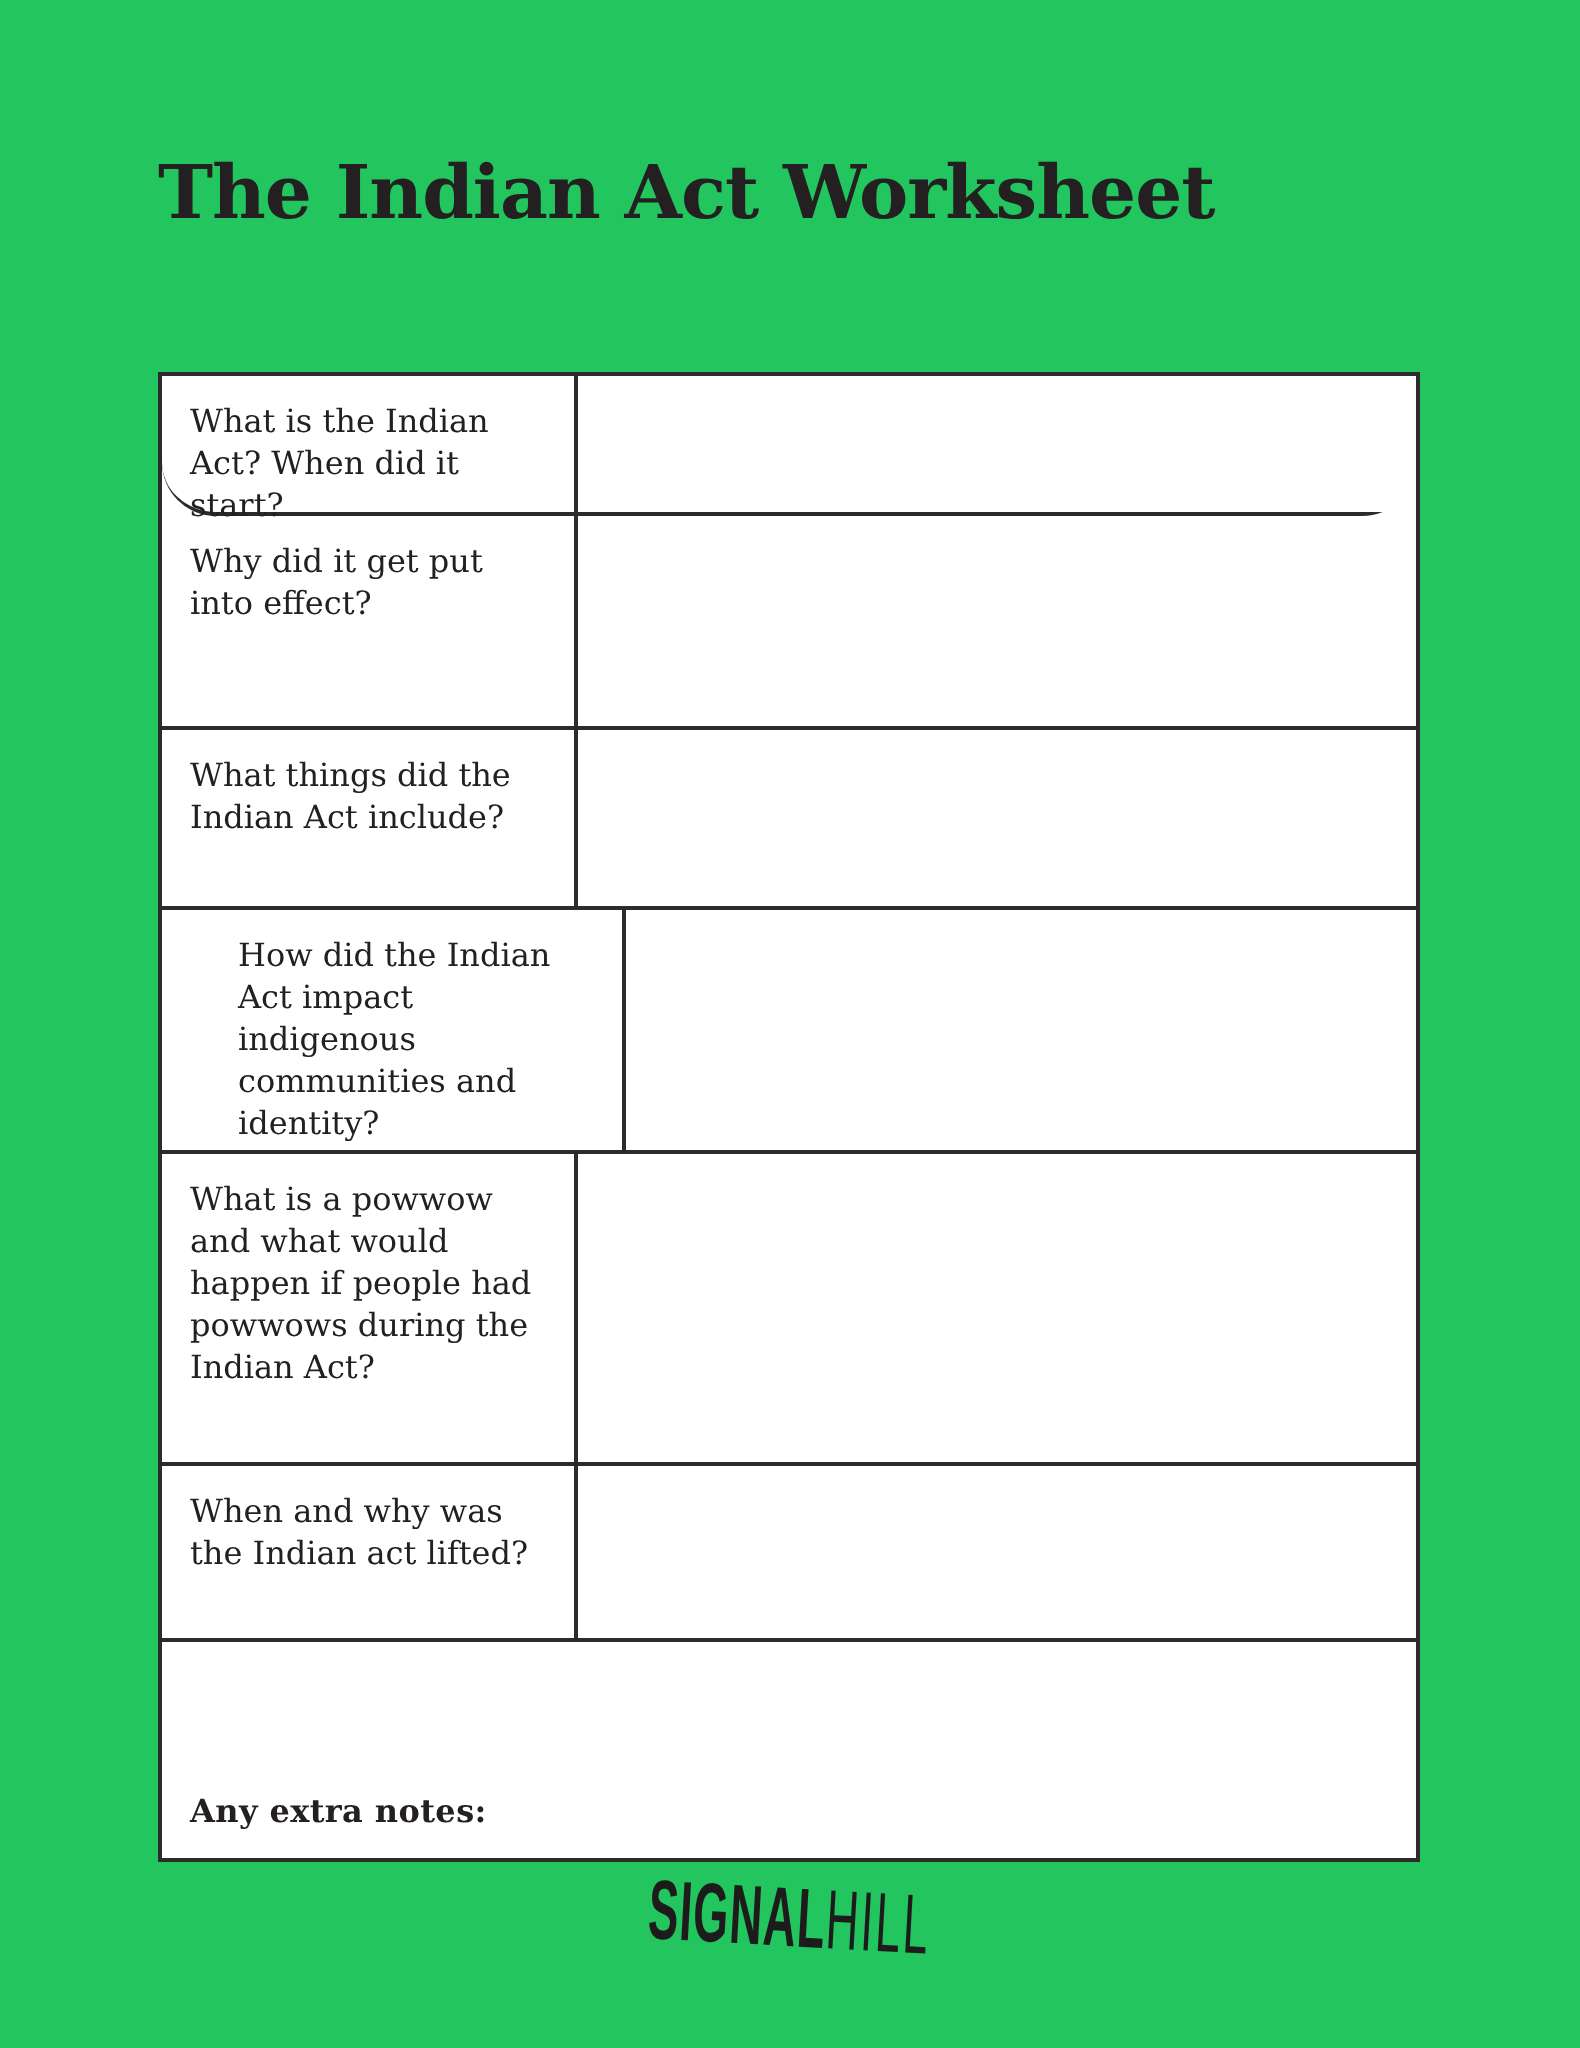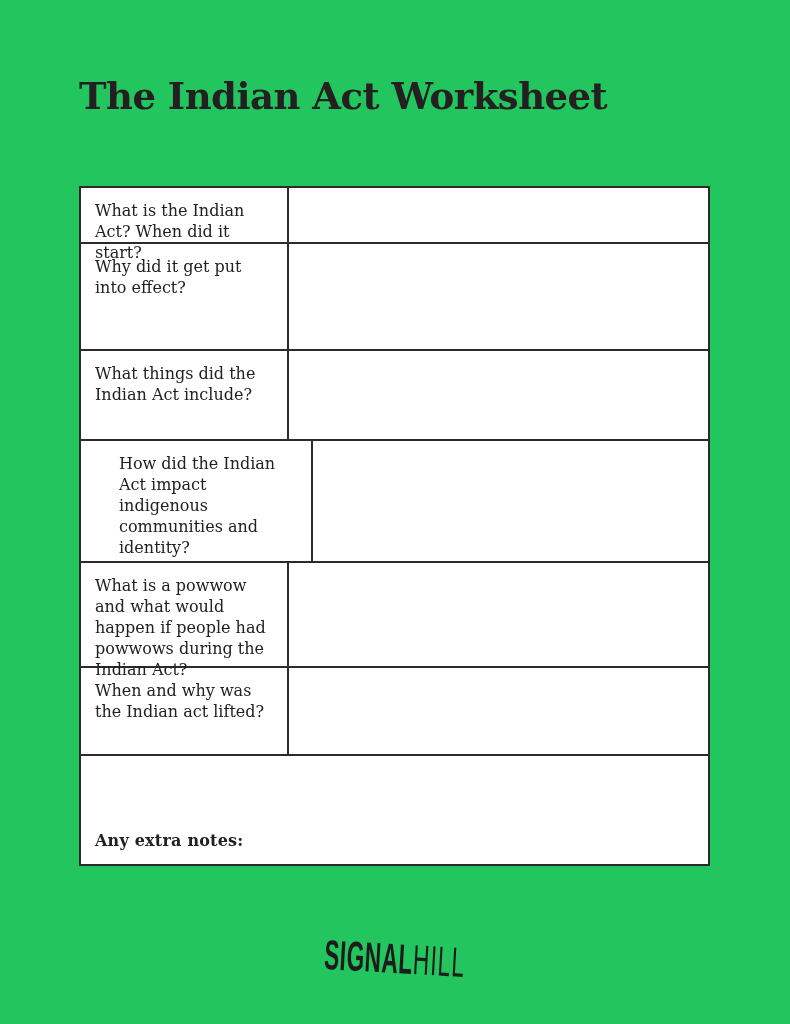--- a/index.html
+++ b/index.html
@@ -64,25 +64,25 @@
     border-right: 2px solid #2b2b2b;
     padding: 12px 14px;
     font-size: 16px;
     line-height: 1.32;
     color: #242021;
   }
   .a-cell {
     flex: 1 1 auto;
     background: #ffffff;
   }
-  .r1 { height: 56px; }
+  .r1 { height: 70px; border-radius: 27px; }
   .r2 { height: 107px; }
   .r3 { height: 90px; }
   .r4 { height: 122px; padding-left: 24px; }
-  .r5 { height: 105px; }
+  .r5 { height: 156px; }
   .r6 { height: 88px; }
   .notes-row {
     height: 108px;
     padding: 14px;
     font-size: 16px;
     font-weight: bold;
     letter-spacing: 0.2px;
     align-items: flex-end;
   }
 

